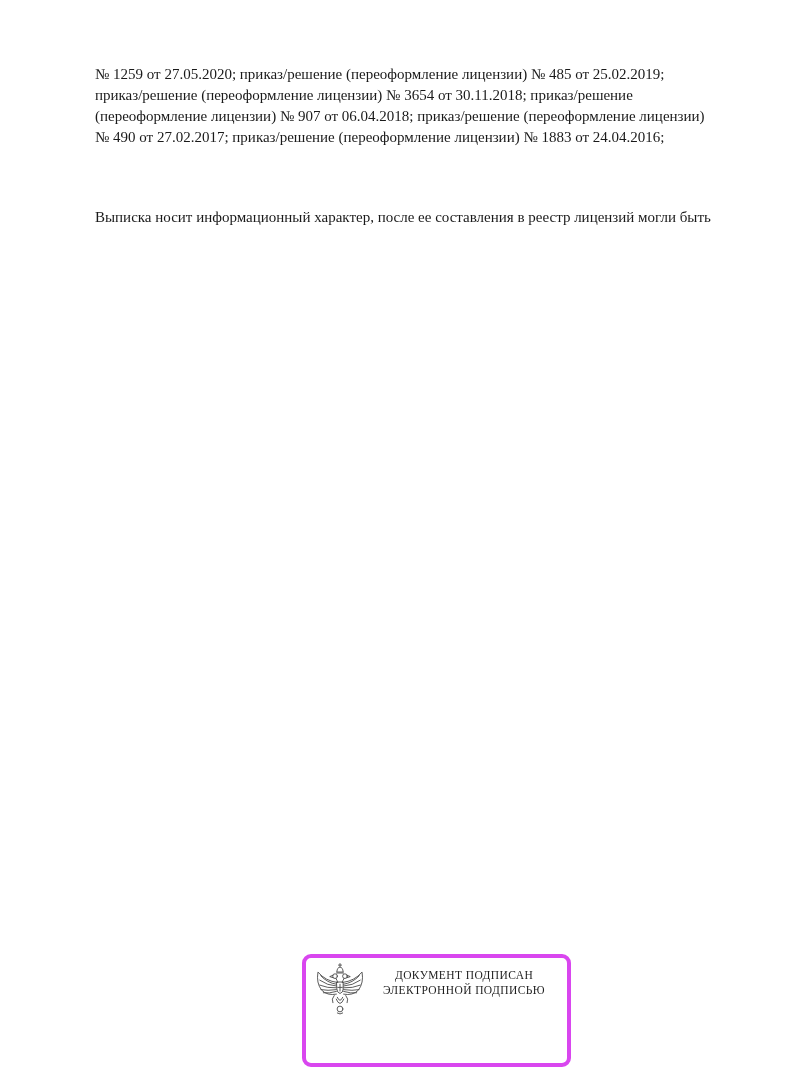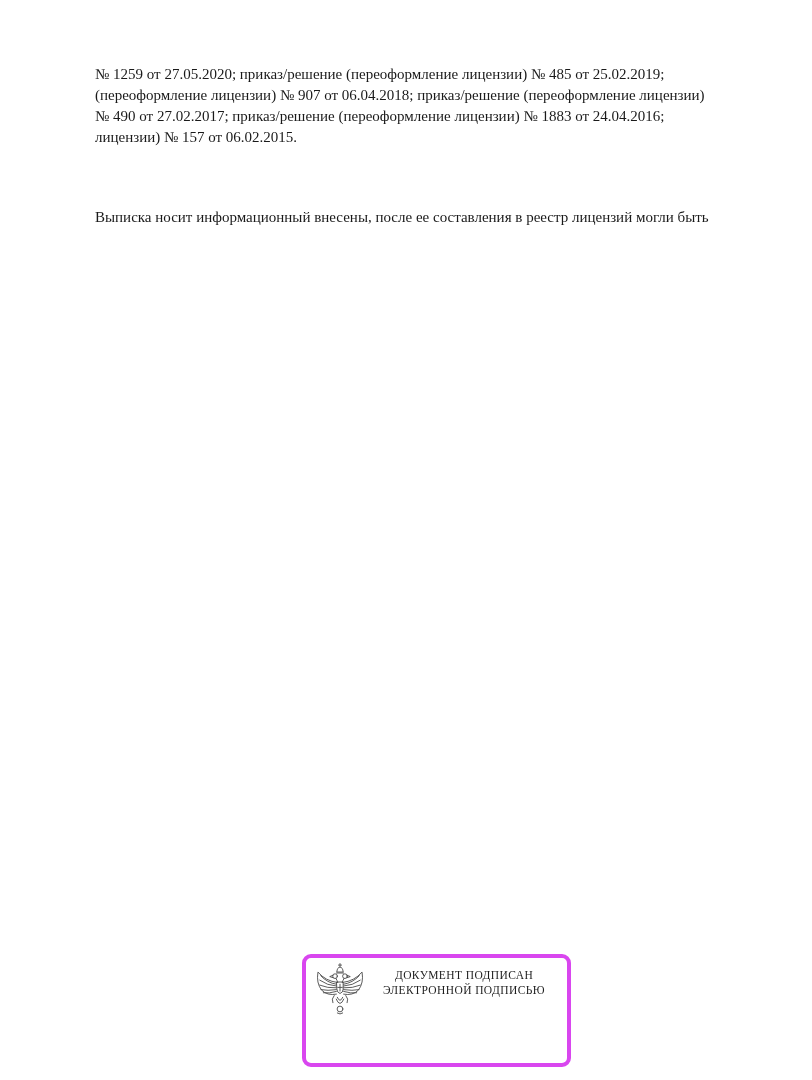--- a/index.html
+++ b/index.html
@@ -63,27 +63,27 @@
     white-space: nowrap;
   }
 </style>
 </head>
 <body>
 
 <div class="page">
 
   <div class="text-block para-orders">
       <div class="line">№ 1259 от 27.05.2020; приказ/решение (переоформление лицензии) № 485 от 25.02.2019;</div>
+      <div class="line">приказ/решение (переоформление лицензии) № 3654 от 30.11.2018; приказ/решение</div>
       <div class="line">(переоформление лицензии) № 907 от 06.04.2018; приказ/решение (переоформление лицензии)</div>
       <div class="line">№ 490 от 27.02.2017; приказ/решение (переоформление лицензии) № 1883 от 24.04.2016;</div>
-      <div class="line">лицензии) № 157 от 06.02.2015.</div>
     </div>
 
   <div class="text-block para-note">
-      <div class="line">Выписка носит информационный внесены, после ее составления в реестр лицензий могли быть</div>
+      <div class="line">Выписка носит информационный характер, после ее составления в реестр лицензий могли быть</div>
     </div>
 
   <div class="stamp">
     <svg class="stamp-emblem" viewBox="0 0 60 64" xmlns="http://www.w3.org/2000/svg">
       <g fill="none" stroke="#4a4a4a" stroke-width="1" stroke-linecap="round" stroke-linejoin="round">
 
         <line x1="30" y1="1.5" x2="30" y2="5"></line>
         <line x1="28.3" y1="3.2" x2="31.7" y2="3.2"></line>
 
         <path d="M26.5 10.5 Q27 5.5 30 5.5 Q33 5.5 33.5 10.5 Z"></path>

